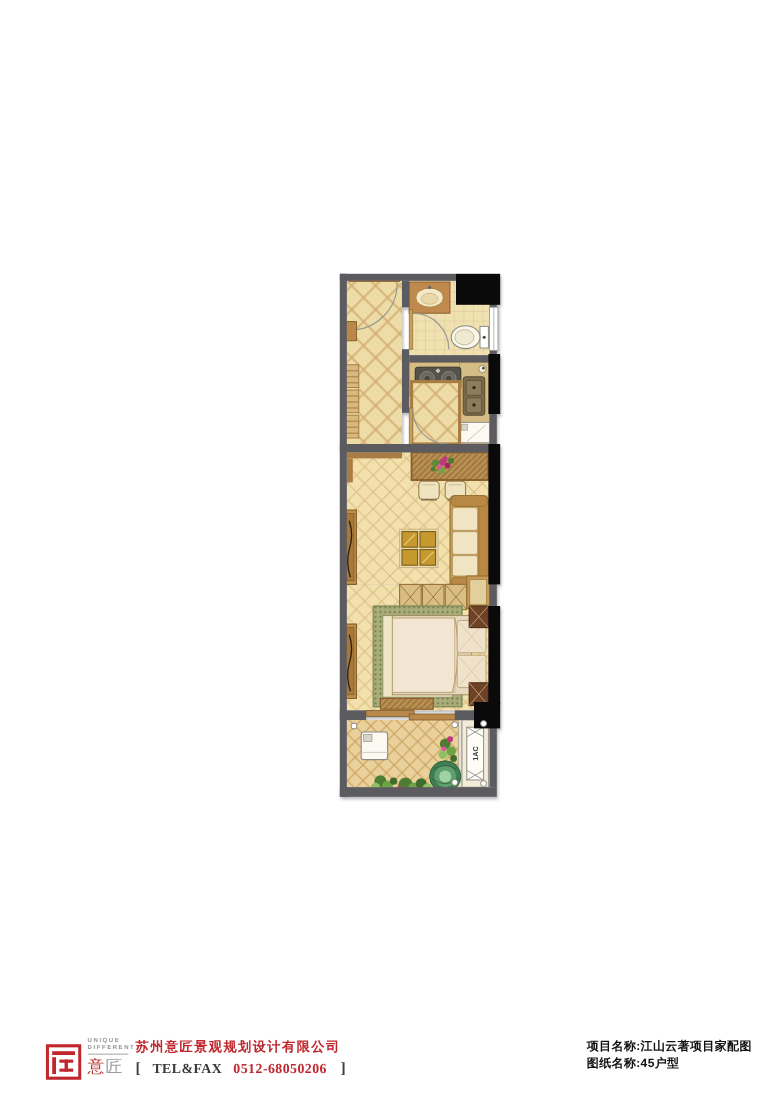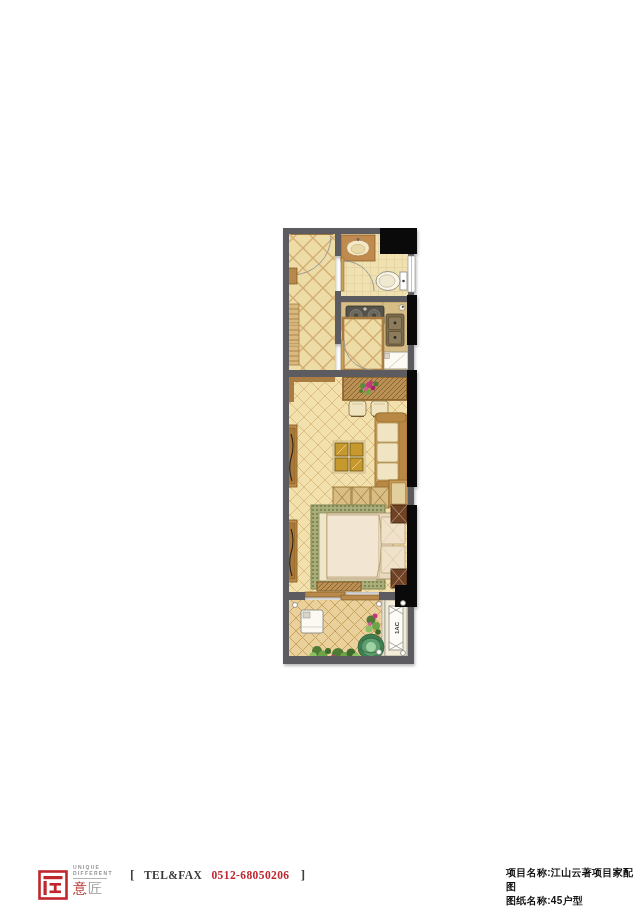--- a/index.html
+++ b/index.html
@@ -18,25 +18,25 @@
   .logo-text{margin-left:5px;margin-top:1px;width:34px;}
   .logo-en{font-size:5px;line-height:6px;font-weight:bold;letter-spacing:1.3px;color:#949494;}
   .logo-en div{white-space:nowrap;}
   .logo-en .rule{border-bottom:1px solid #b5b5b5;height:1px;margin:1px 0 1px 0;}
   .logo-cn{font-size:14px;font-weight:normal;line-height:17px;letter-spacing:1px;white-space:nowrap;}
   .logo-cn .cn-red{color:#b5342f;}
   .logo-cn .cn-gray{color:#9b9b9b;}
   .company-block{margin-left:6px;margin-top:2px;}
   .company-name{color:#c0272d;font-weight:bold;font-size:11px;letter-spacing:1.2px;white-space:nowrap;}
   .company-tel{font-family:"Liberation Serif", serif;font-size:11.5px;font-weight:bold;color:#3f3f3f;
-    margin-top:2px;letter-spacing:0.4px;white-space:nowrap;margin-left:17px;}
+    margin-top:2px;letter-spacing:0.4px;white-space:nowrap;}
   .company-tel .tel-bracket{color:#3f3f3f;font-size:13px;}
   .company-tel .tel-label{margin:0 2px 0 6px;color:#3a3a3a;}
   .company-tel .tel-number{color:#c0272d;margin:0 8px 0 4px;}
-  .footer-right{position:absolute;left:506px;top:866px;font-size:10px;font-weight:bold;
+  .footer-right{position:absolute;left:489px;top:866px;font-size:10px;font-weight:bold;
     color:#111111;line-height:14px;letter-spacing:0.3px;}
 </style>
 </head>
 <body>
 
 <div class="plan-wrap">
 <svg viewBox="0 0 134 440" width="134" height="440" xmlns="http://www.w3.org/2000/svg">
   <defs>
     <pattern id="latCorr" width="20" height="20" patternUnits="userSpaceOnUse">
       <rect width="20" height="20" fill="#eedca6"></rect>
@@ -339,20 +339,21 @@
     <div class="logo-en">
       <div>UNIQUE</div>
       <div>DIFFERENT</div>
       <div class="rule"></div>
     </div>
     <div class="logo-cn">
       <span class="cn-red">意</span><span class="cn-gray">匠</span>
     </div>
   </div>
   <div class="company-block">
+    <div class="company-name">苏州意匠景观规划设计有限公司</div>
     <div class="company-tel">
       <span class="tel-bracket">[</span>
       <span class="tel-label">TEL&amp;FAX</span>
       <span class="tel-number">0512-68050206</span>
       <span class="tel-bracket">]</span>
     </div>
   </div>
 </div>
 
 <div class="footer-right">

